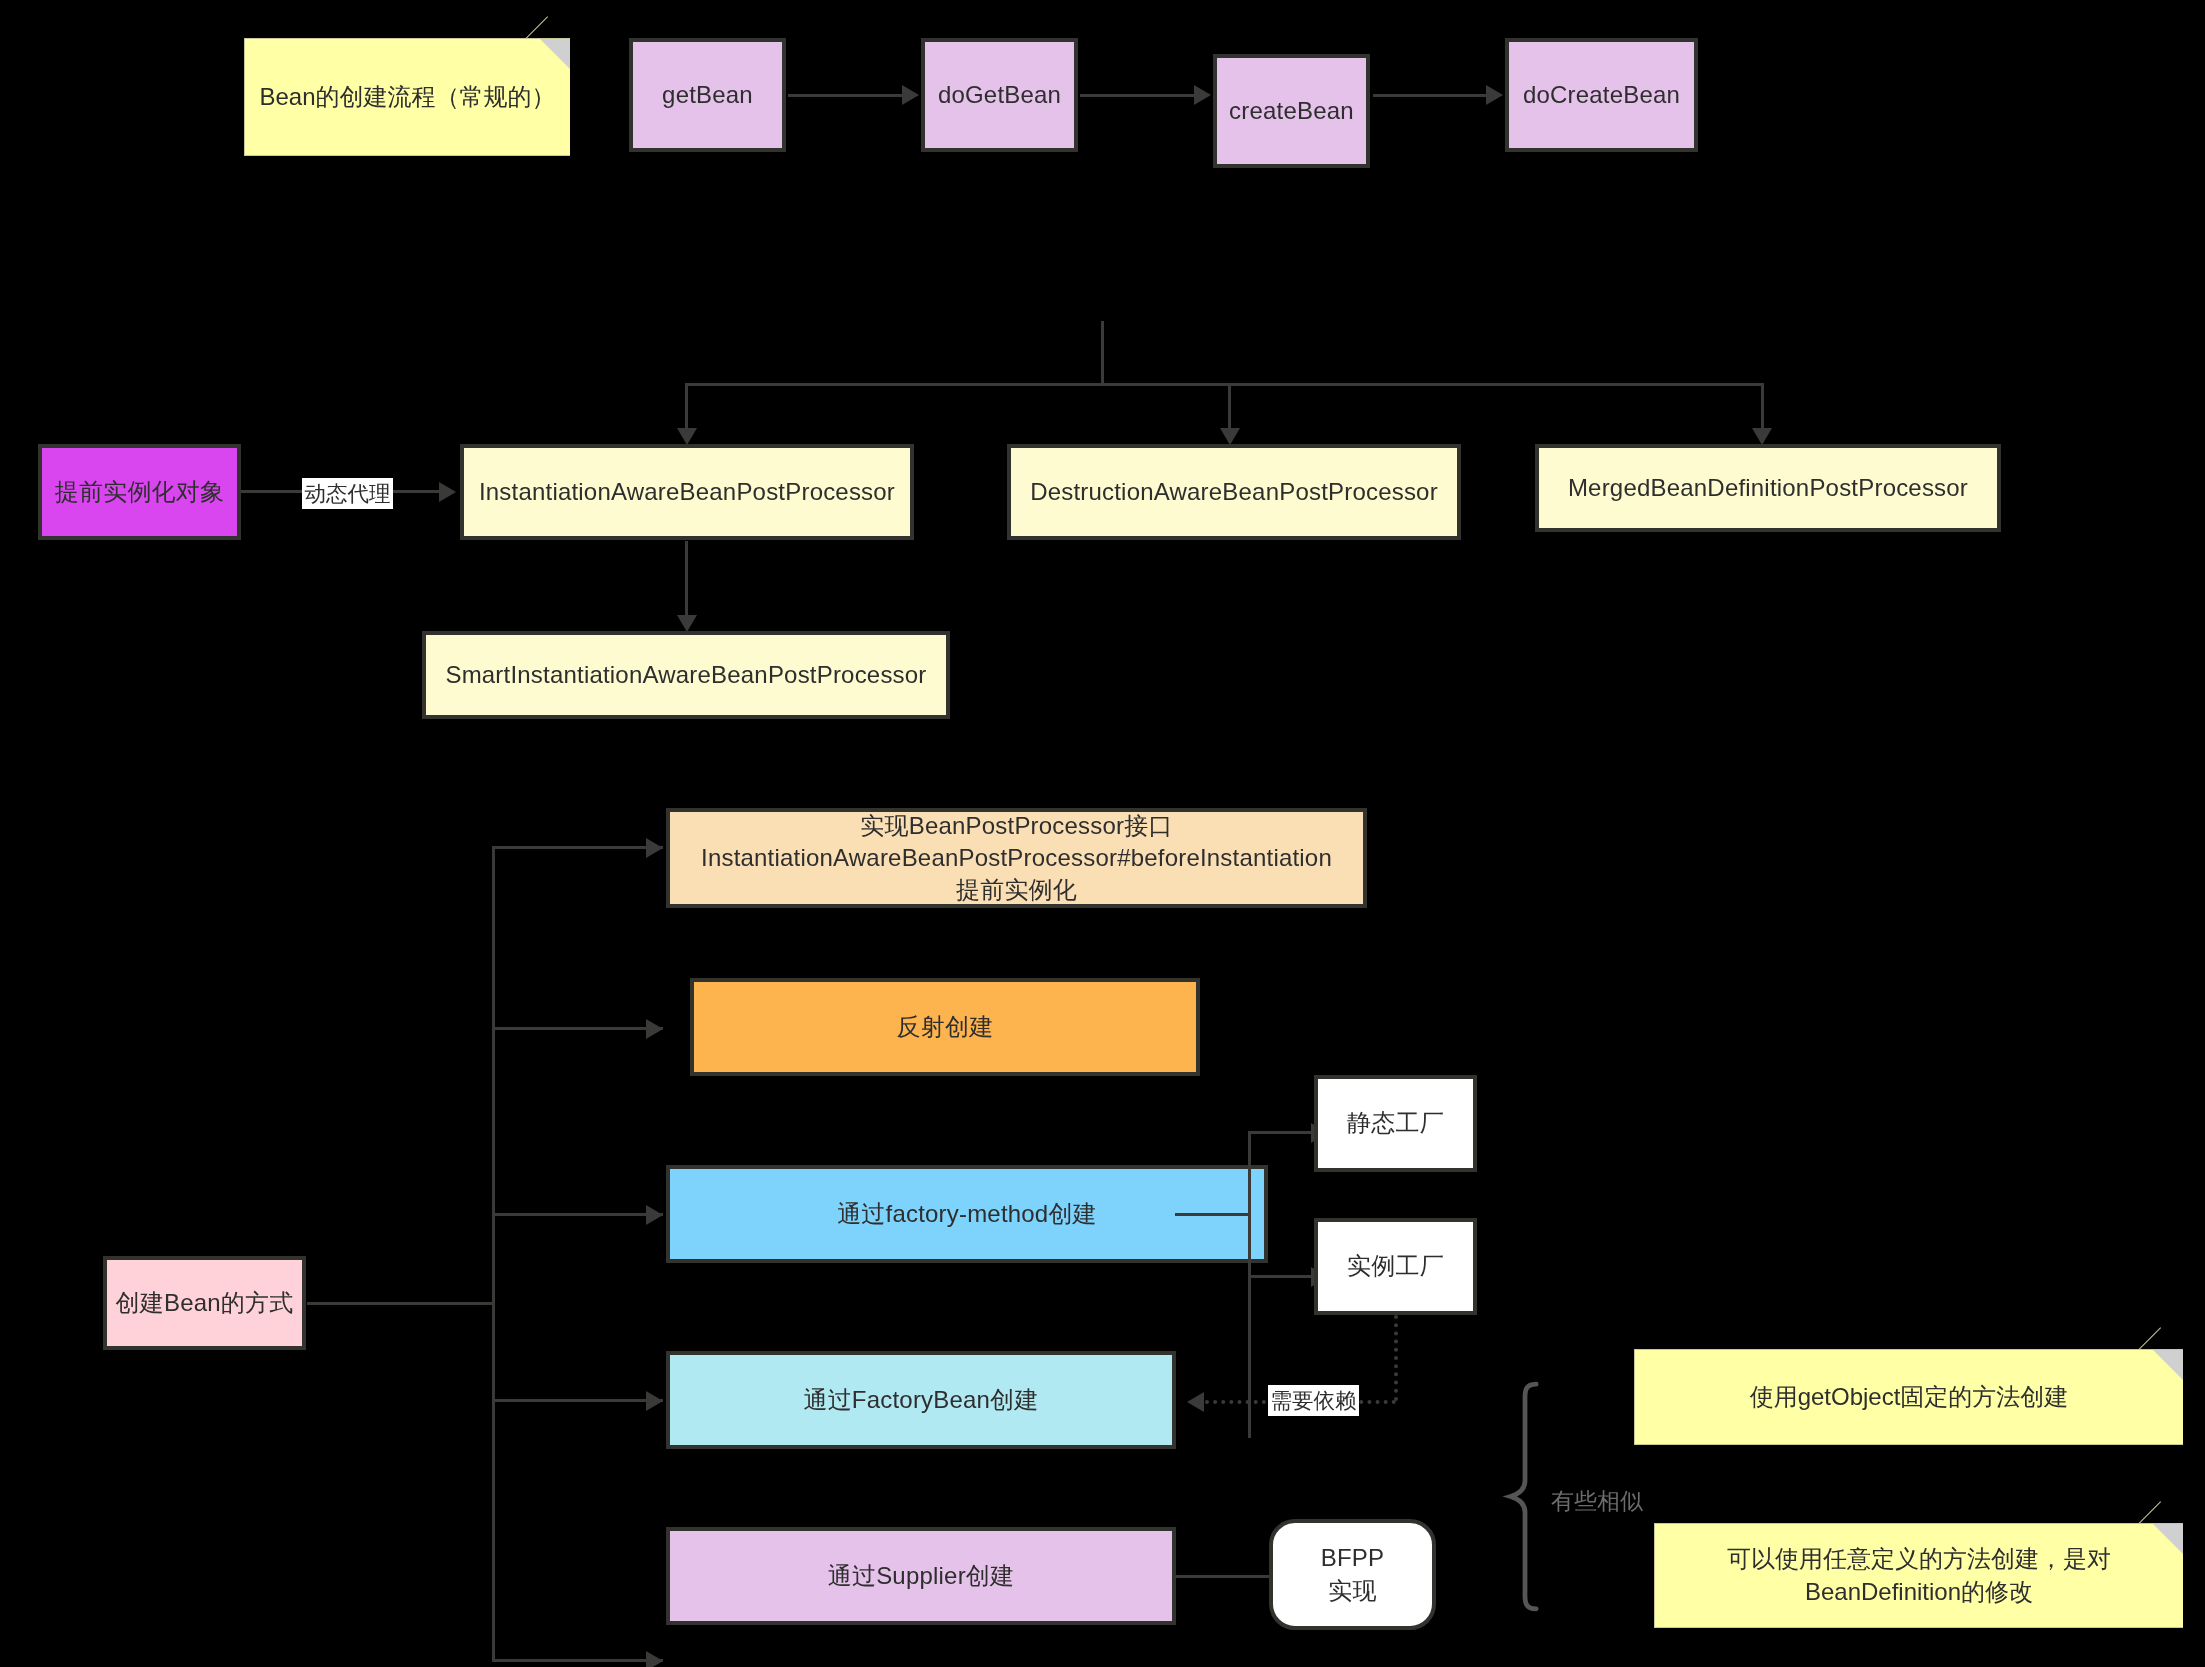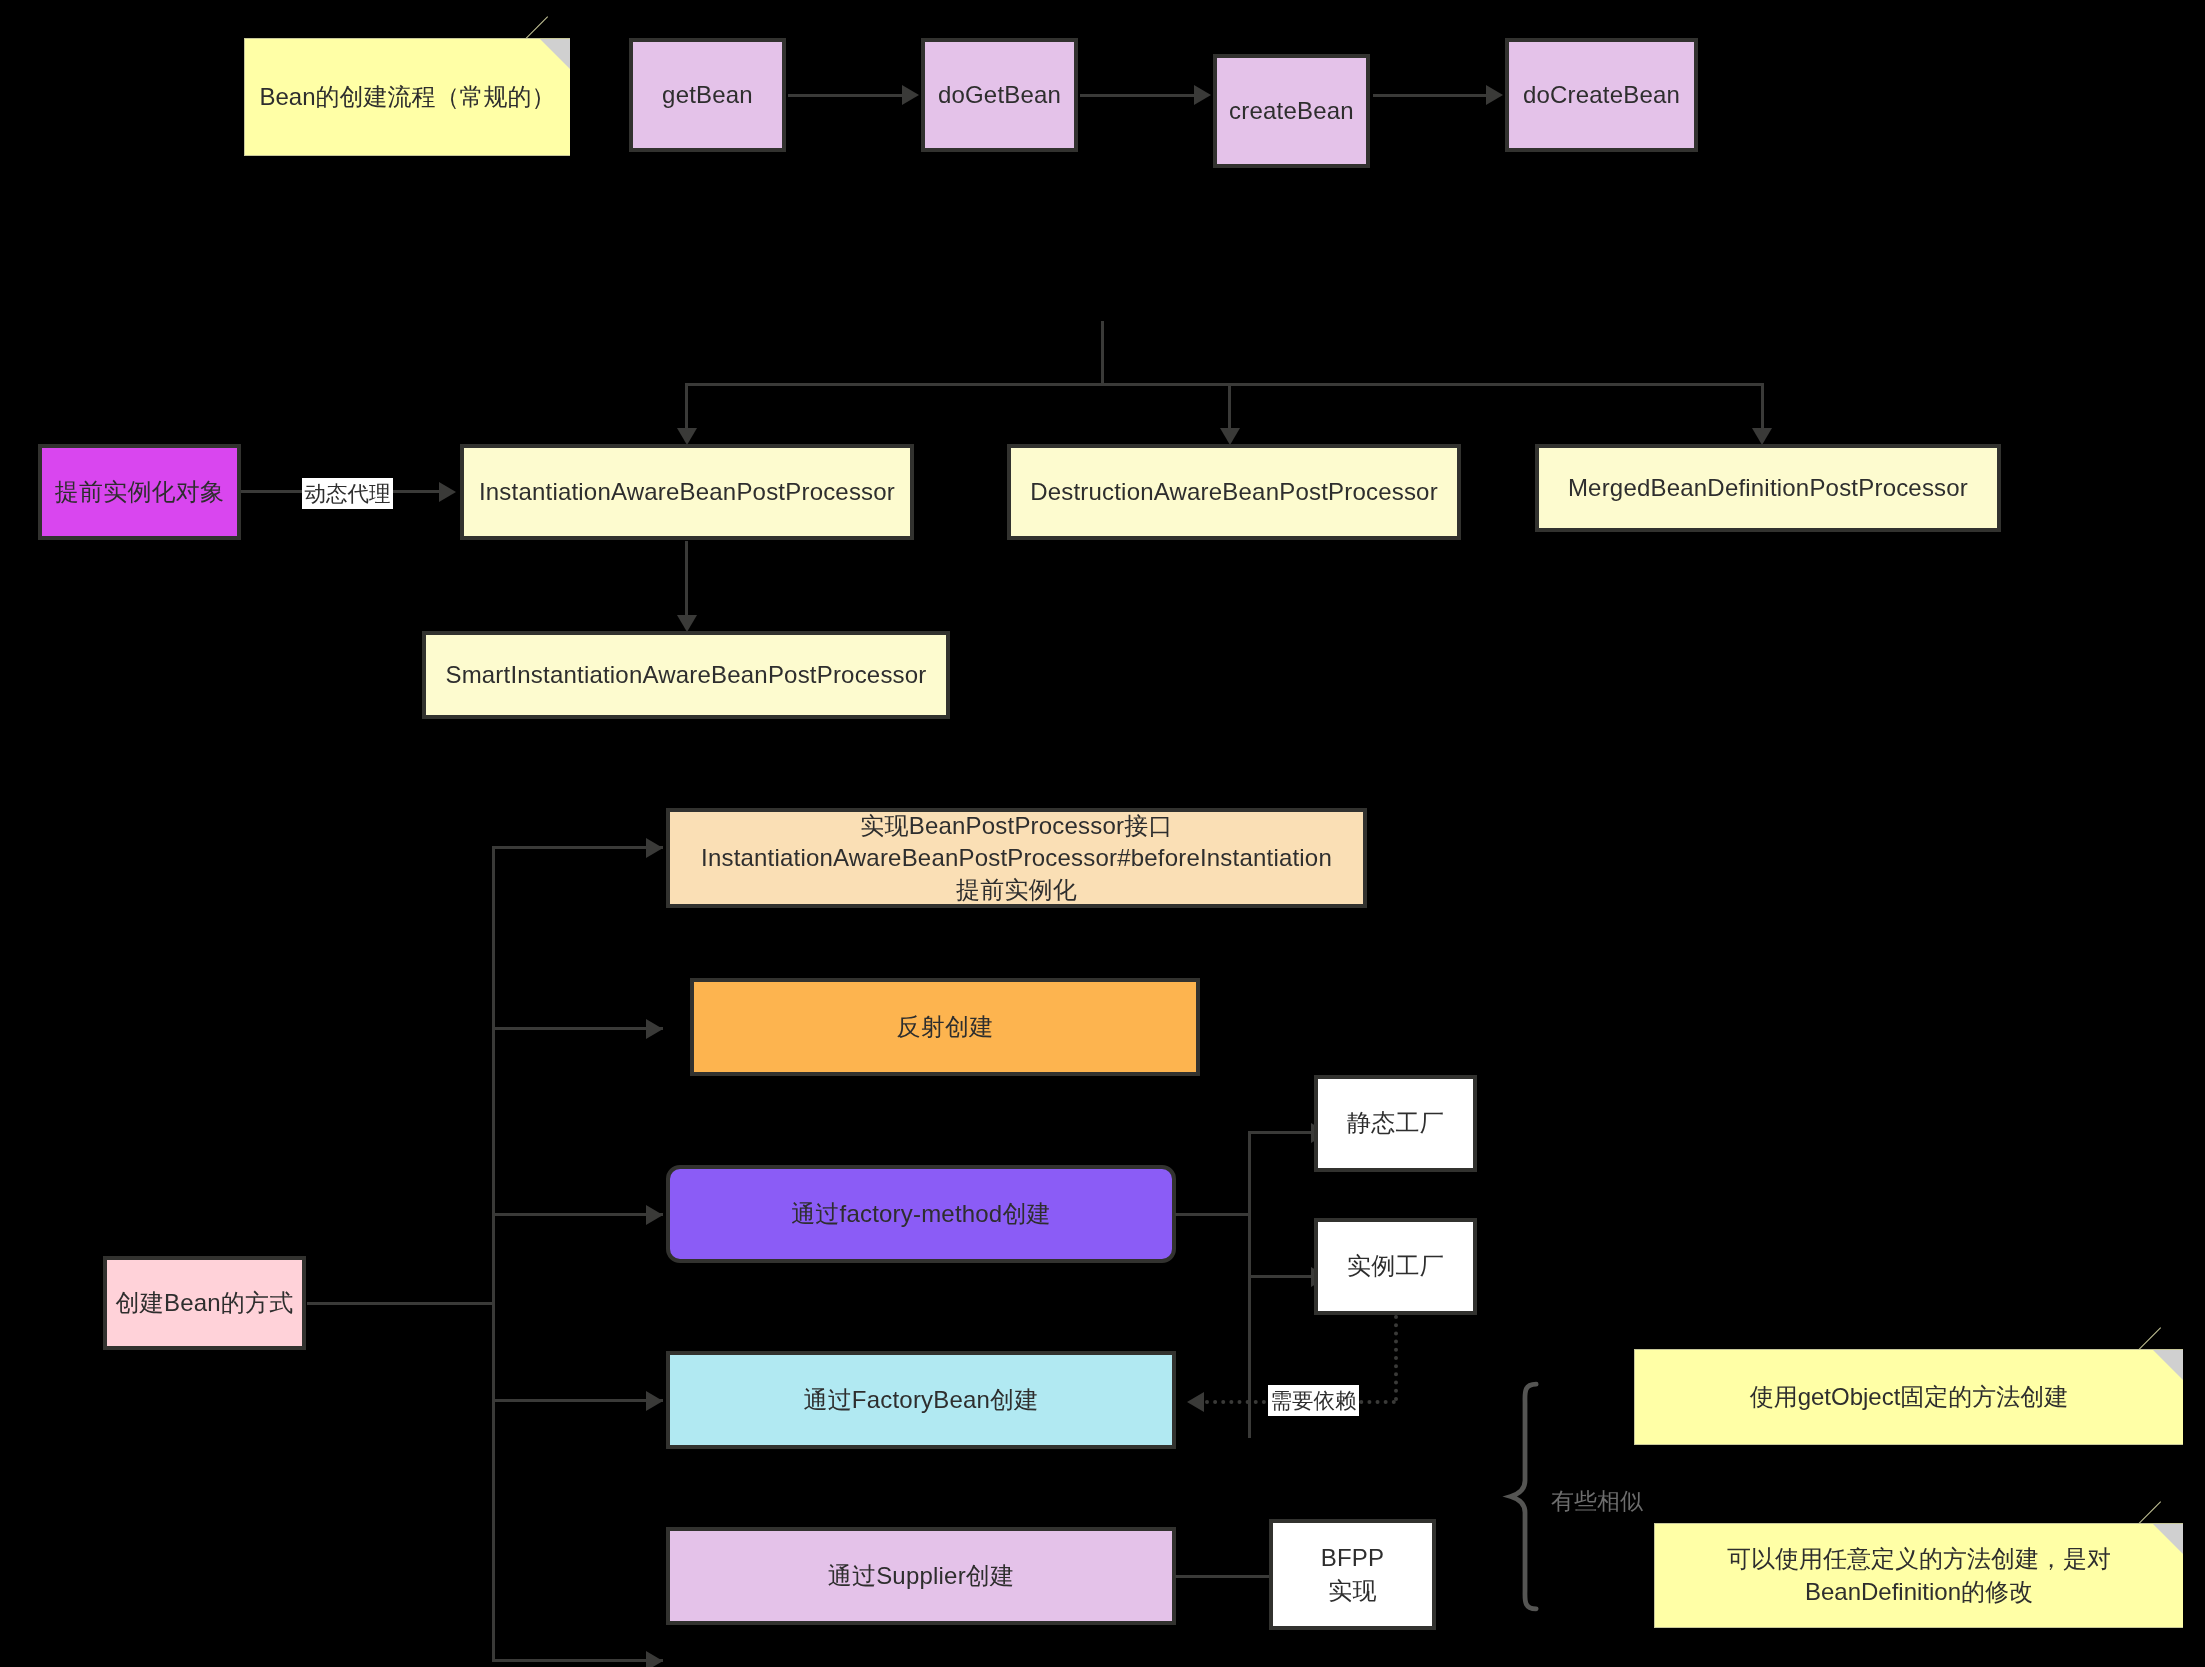--- a/index.html
+++ b/index.html
@@ -113,21 +113,21 @@
   </div>
 
   <div class="edge h" style="left:492px;top:1027px;width:171px;"></div>
   <div class="arrow ar-right" style="left:646px;top:1019px;"></div>
   <div class="node" style="left:666px;top:978px;width:510px;height:98px;background:#fdb44f;margin-left:24px;">
     <span>反射创建</span>
   </div>
 
   <div class="edge h" style="left:492px;top:1213px;width:171px;"></div>
   <div class="arrow ar-right" style="left:646px;top:1205px;"></div>
-  <div class="node" style="left:666px;top:1165px;width:510px;height:98px;background:#8b5cf6;border-radius:14px;">
+  <div class="node" style="left:666px;top:1165px;width:602px;height:98px;background:#7dd3fc;">
     <span>通过factory-method创建</span>
   </div>
 
   <div class="edge h" style="left:1175px;top:1213px;width:76px;"></div>
   <div class="edge v" style="left:1248px;top:1131px;height:307px;"></div>
   <div class="edge h" style="left:1248px;top:1131px;width:80px;"></div>
   <div class="arrow ar-right" style="left:1311px;top:1123px;"></div>
   <div class="edge h" style="left:1248px;top:1275px;width:80px;"></div>
   <div class="arrow ar-right" style="left:1311px;top:1267px;"></div>
 
@@ -150,21 +150,21 @@
   <div class="elabel" style="left:1268px;top:1385px;">需要依赖</div>
 
   <div class="edge h" style="left:492px;top:1659px;width:171px;"></div>
   <div class="arrow ar-right" style="left:646px;top:1651px;"></div>
   <div class="node" style="left:666px;top:1527px;width:510px;height:98px;background:#e4c2e9;">
     <span>通过Supplier创建</span>
   </div>
 
   <div class="edge h" style="left:1175px;top:1575px;width:115px;"></div>
   <div class="arrow ar-right" style="left:1289px;top:1567px;"></div>
-  <div class="node" style="left:1269px;top:1519px;width:167px;height:111px;background:#ffffff;">
+  <div class="node" style="left:1269px;top:1519px;width:167px;height:111px;background:#ffffff;border-radius:26px;">
     <span style="white-space:pre-line;">BFPP
 实现</span>
   </div>
 
   <svg class="brace" style="left:1501px;top:1381px;width:56px;height:231px;" viewBox="0 0 70 290">
     <path d="M44 4 C 28 4 30 16 30 28 L30 125 C30 137 22 142 12 145 C22 148 30 153 30 165 L30 262 C30 274 28 286 44 286" fill="none" stroke="#555553" stroke-width="6" stroke-linecap="round"></path>
   </svg>
   <div class="plain" style="left:1551px;top:1486px;">有些相似</div>
 
   <div class="note" style="left:1634px;top:1349px;width:549px;height:96px;">

